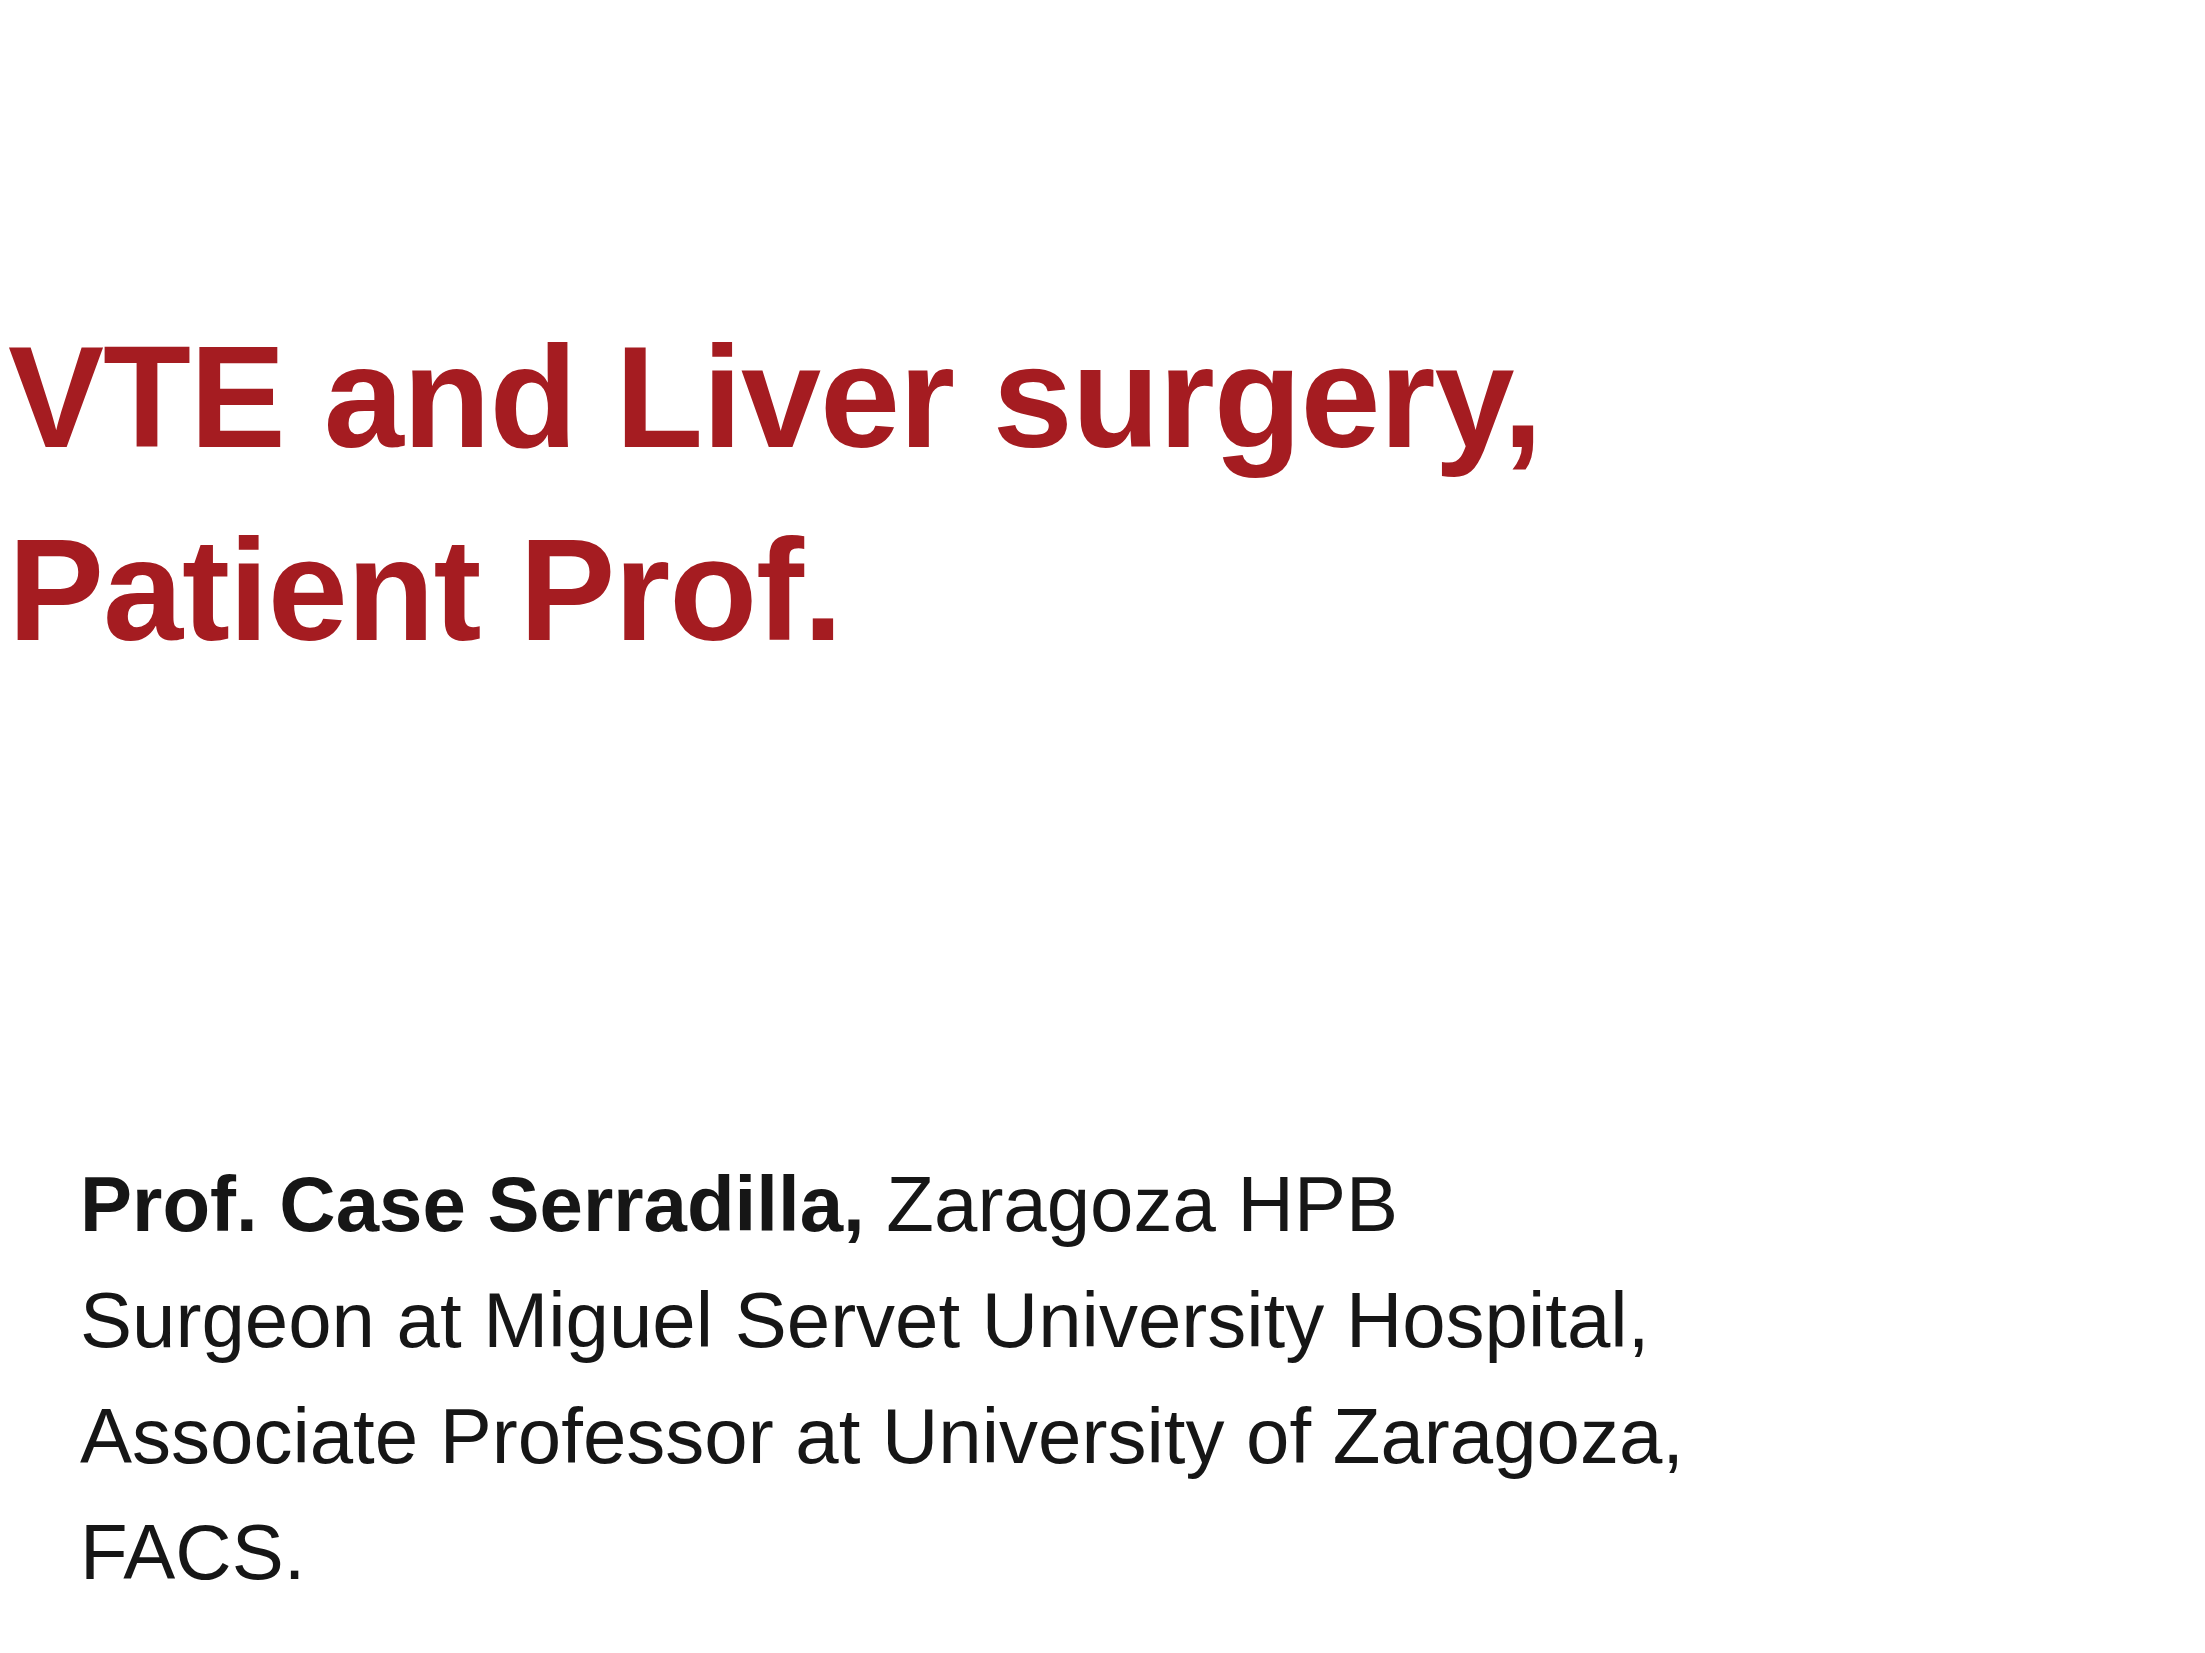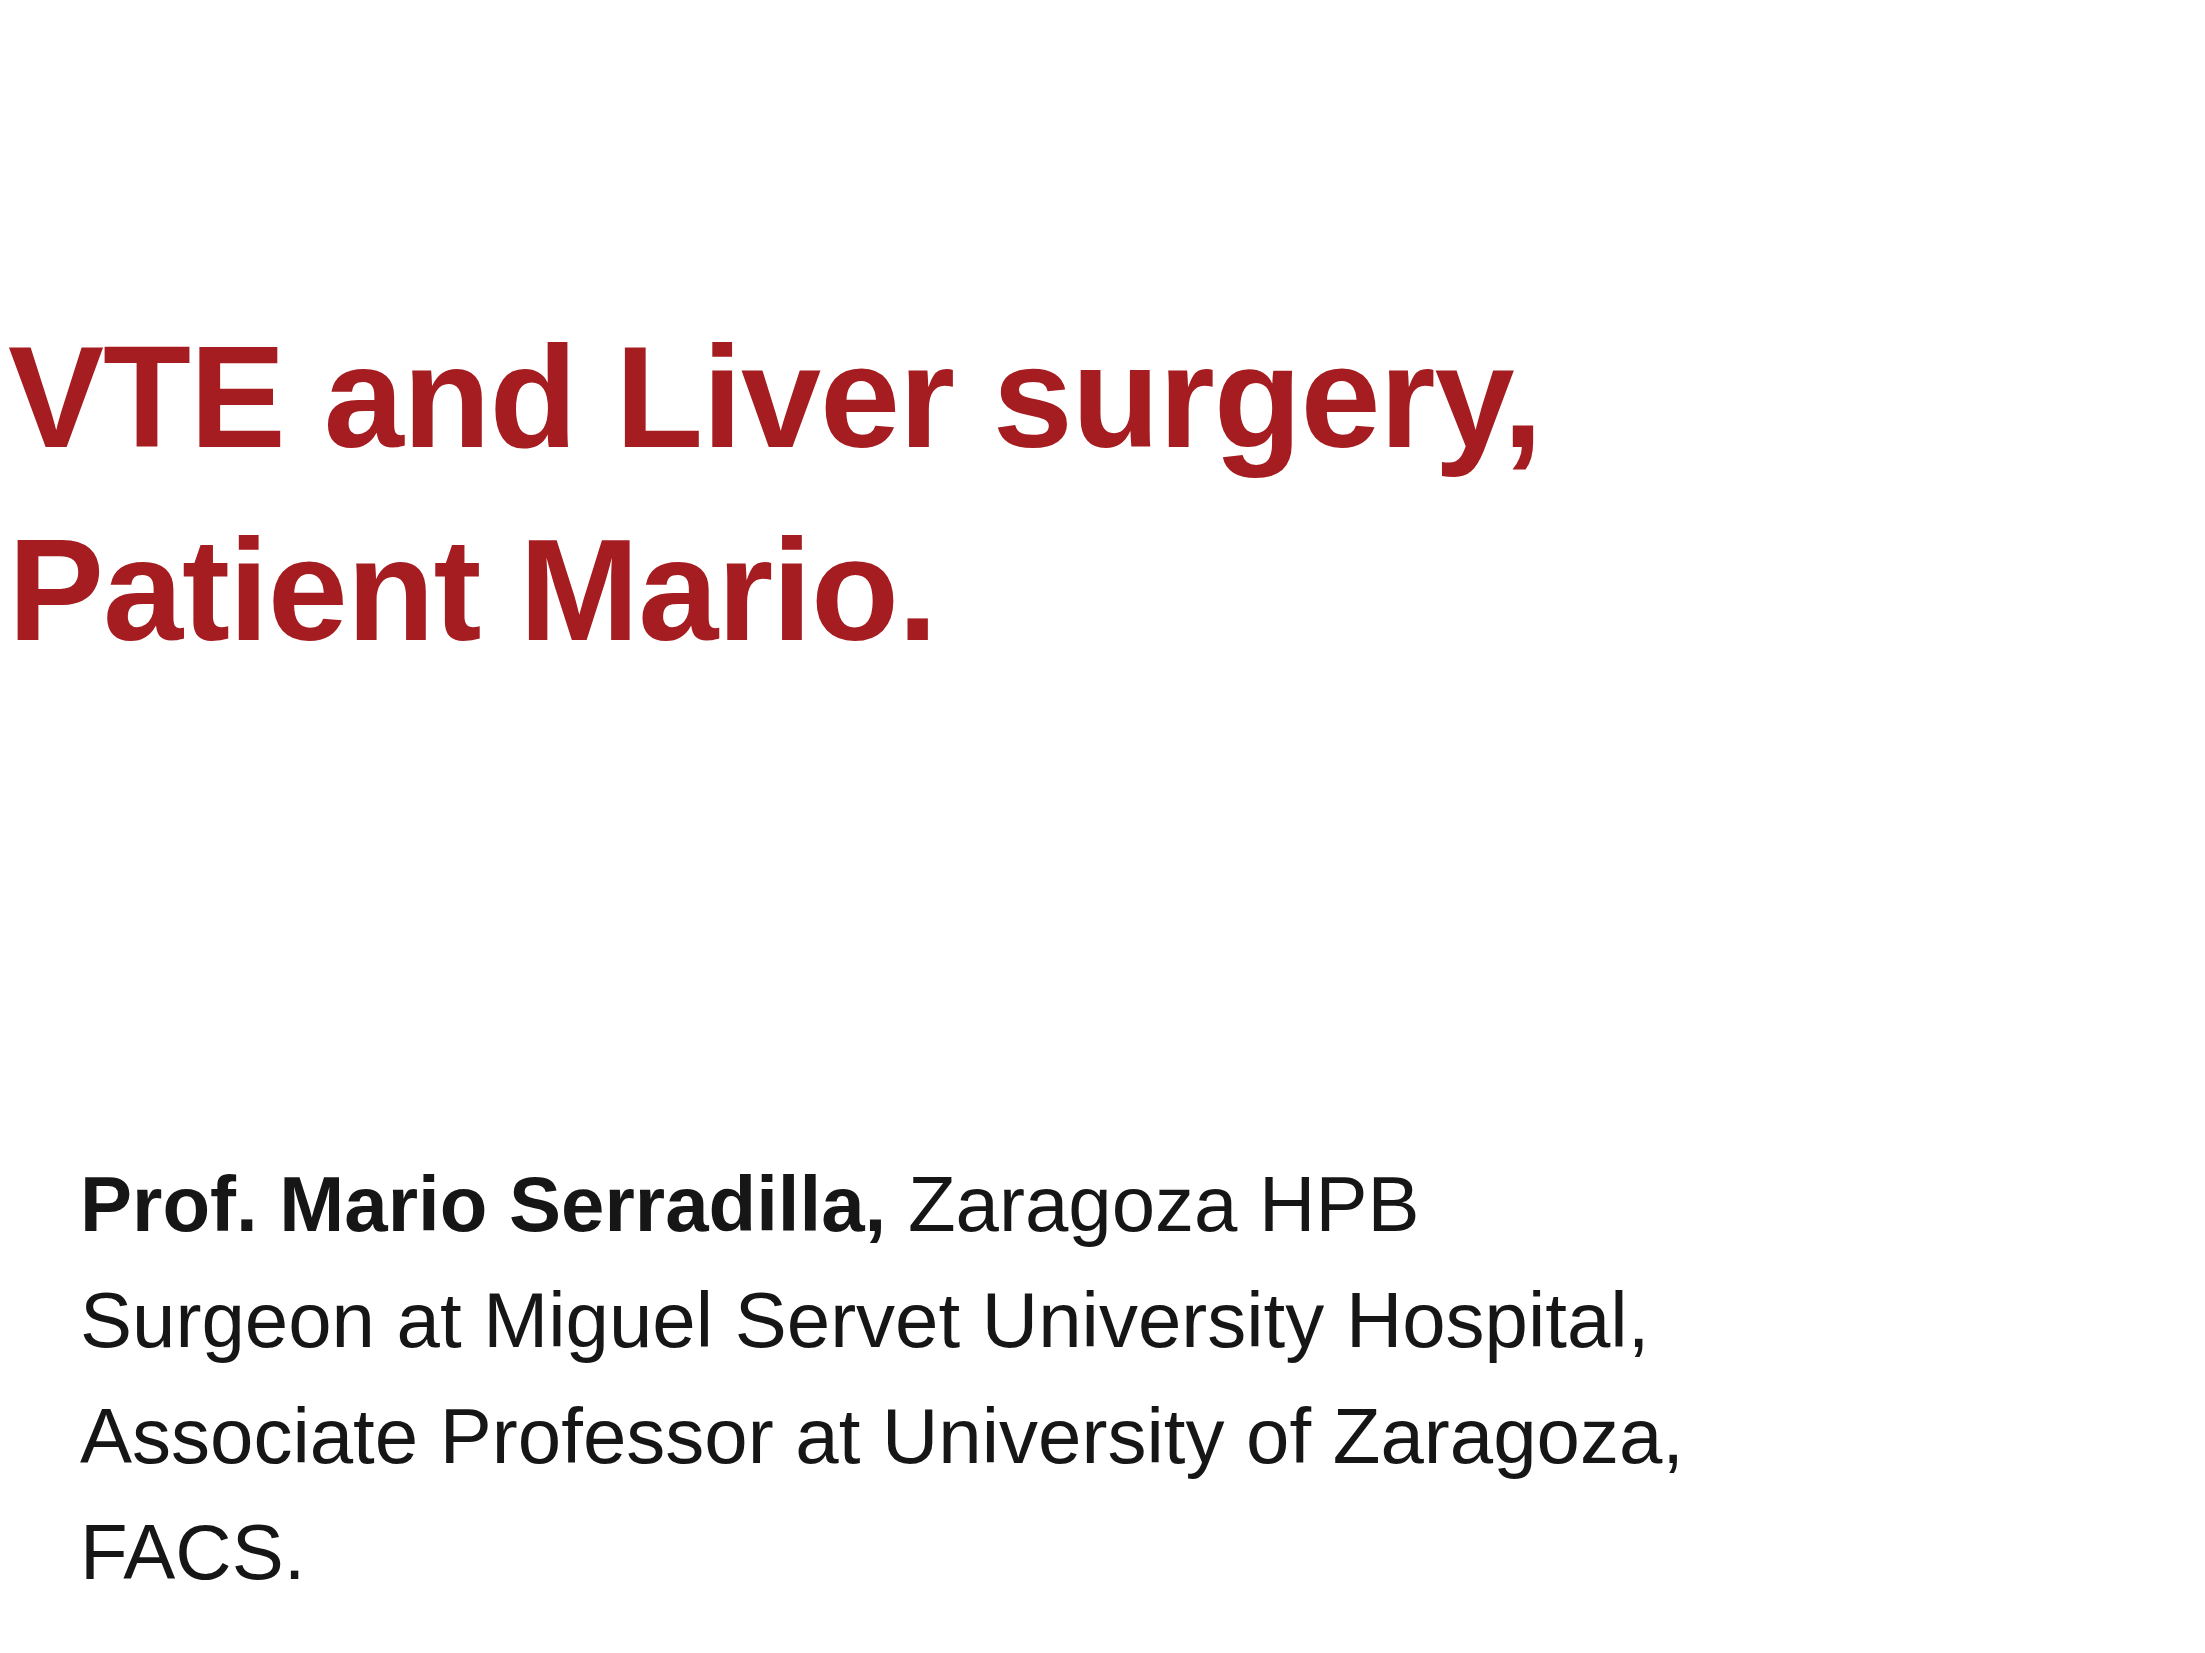--- a/index.html
+++ b/index.html
@@ -63,24 +63,24 @@
     font-weight: bold;
   }
 </style>
 </head>
 <body>
 
 <div id="slide">
 
   <div id="title-block">
     <span class="title-line">VTE and Liver surgery,</span>
-    <span class="title-line">Patient Mario.</span>
+    <span class="title-line">Patient Prof.</span>
   </div>
 
   <div id="presenter-block">
-    <span class="presenter-line"><span class="strong">Prof. Mario Serradilla,</span><span> Zaragoza HPB</span></span>
+    <span class="presenter-line"><span class="strong">Prof. Case Serradilla,</span><span> Zaragoza HPB</span></span>
     <span class="presenter-line">Surgeon at Miguel Servet University Hospital,</span>
     <span class="presenter-line">Associate Professor at University of Zaragoza,</span>
     <span class="presenter-line">FACS.</span>
   </div>
 
 </div>
 
 
 </body></html>

